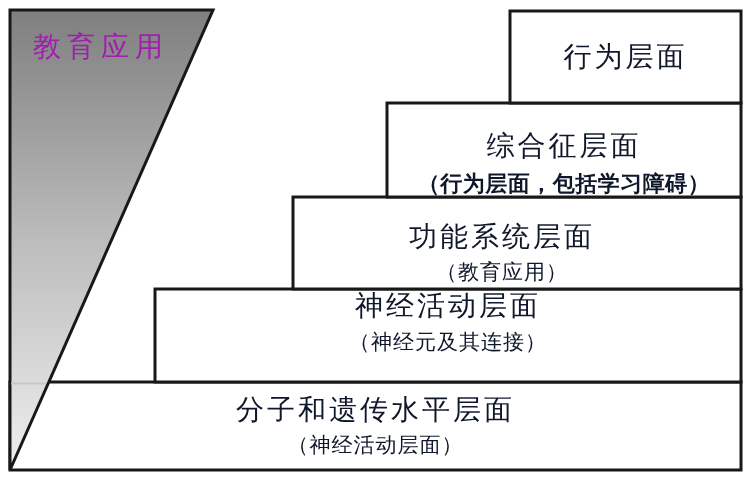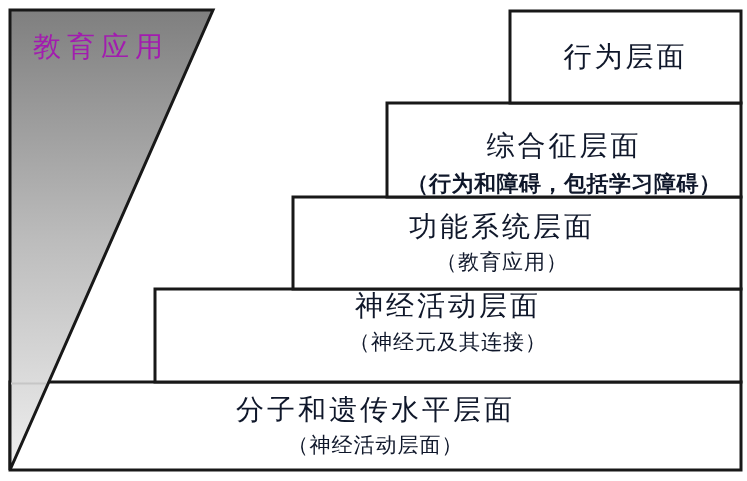--- a/index.html
+++ b/index.html
@@ -26,21 +26,21 @@
     flex-direction: column;
     align-items: center;
     justify-content: center;
     gap: 9px;
     text-align: center;
     color: #0f172a;
     pointer-events: none;
   }
   .lv1 { left: 510px; top: 11px;  width: 231px; height: 92px; }
   .lv2 { left: 387px; top: 103px; width: 354px; height: 120px; }
-  .lv3 { left: 293px; top: 197px; width: 418px; height: 92px; }
+  .lv3 { left: 293px; top: 207px; width: 418px; height: 92px; }
   .lv4 { left: 155px; top: 289px; width: 586px; height: 67px; }
   .lv5 { left: 10px;  top: 382px; width: 731px; height: 88px; text-align: center; }
   .level-title {
     font-size: 28px;
     letter-spacing: 3px;
     line-height: 1.1;
     white-space: nowrap;
   }
   .level-subtitle {
     font-size: 21px;
@@ -89,21 +89,21 @@
   </svg>
 
   <div class="tri-label">教育应用</div>
 
   <div class="level lv1">
     <div class="level-title">行为层面</div>
   </div>
 
   <div class="level lv2">
     <div class="level-title">综合征层面</div>
-    <div class="level-subtitle strong">（行为和障碍，包括学习障碍）</div>
+    <div class="level-subtitle strong">（行为层面，包括学习障碍）</div>
   </div>
 
   <div class="level lv3">
     <div class="level-title">功能系统层面</div>
     <div class="level-subtitle">（教育应用）</div>
   </div>
 
   <div class="level lv4">
     <div class="level-title">神经活动层面</div>
     <div class="level-subtitle">（神经元及其连接）</div>

